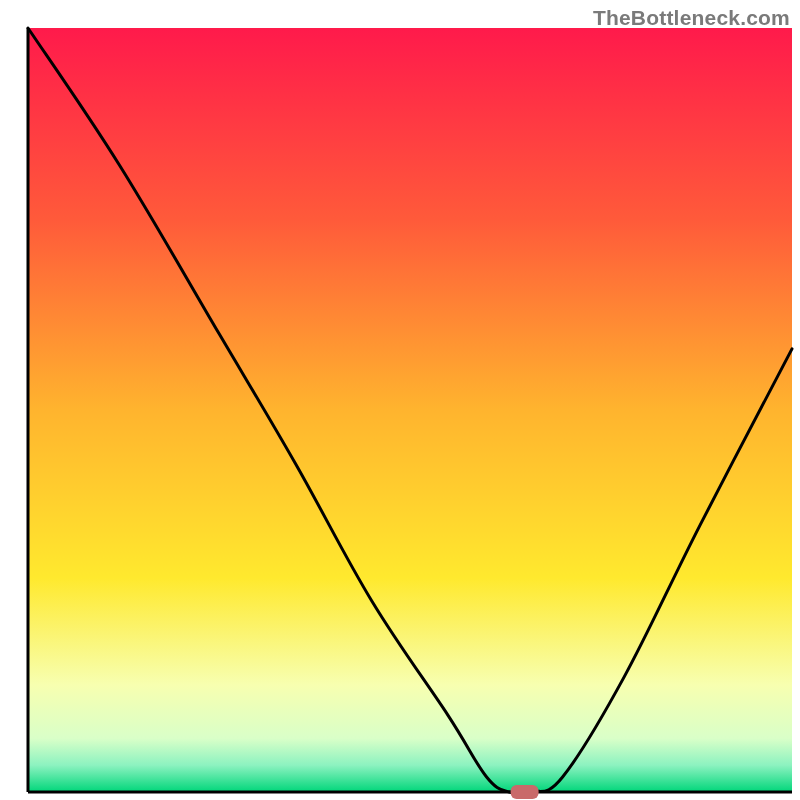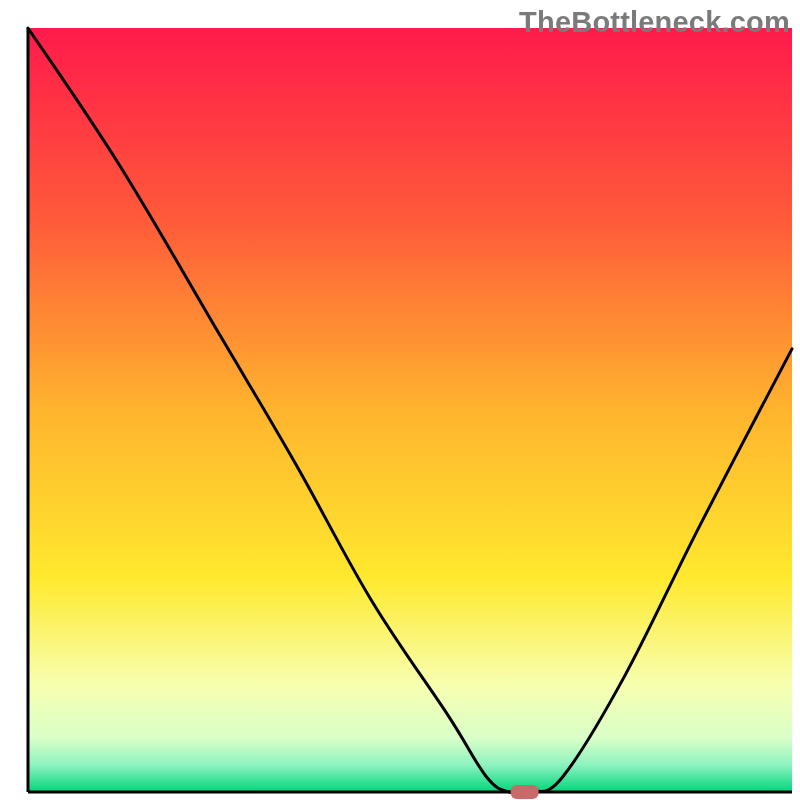--- a/index.html
+++ b/index.html
@@ -12,21 +12,21 @@
   }
   .chart-wrap {
     position: relative;
     width: 800px;
     height: 800px;
   }
   .watermark {
     position: absolute;
     top: 6px;
     right: 10px;
-    font-size: 29px;
+    font-size: 21px;
     font-weight: 600;
     color: #7a7a7a;
     letter-spacing: 0.2px;
     z-index: 10;
   }
   svg.chart {
     position: absolute;
     inset: 0;
   }
 </style>

